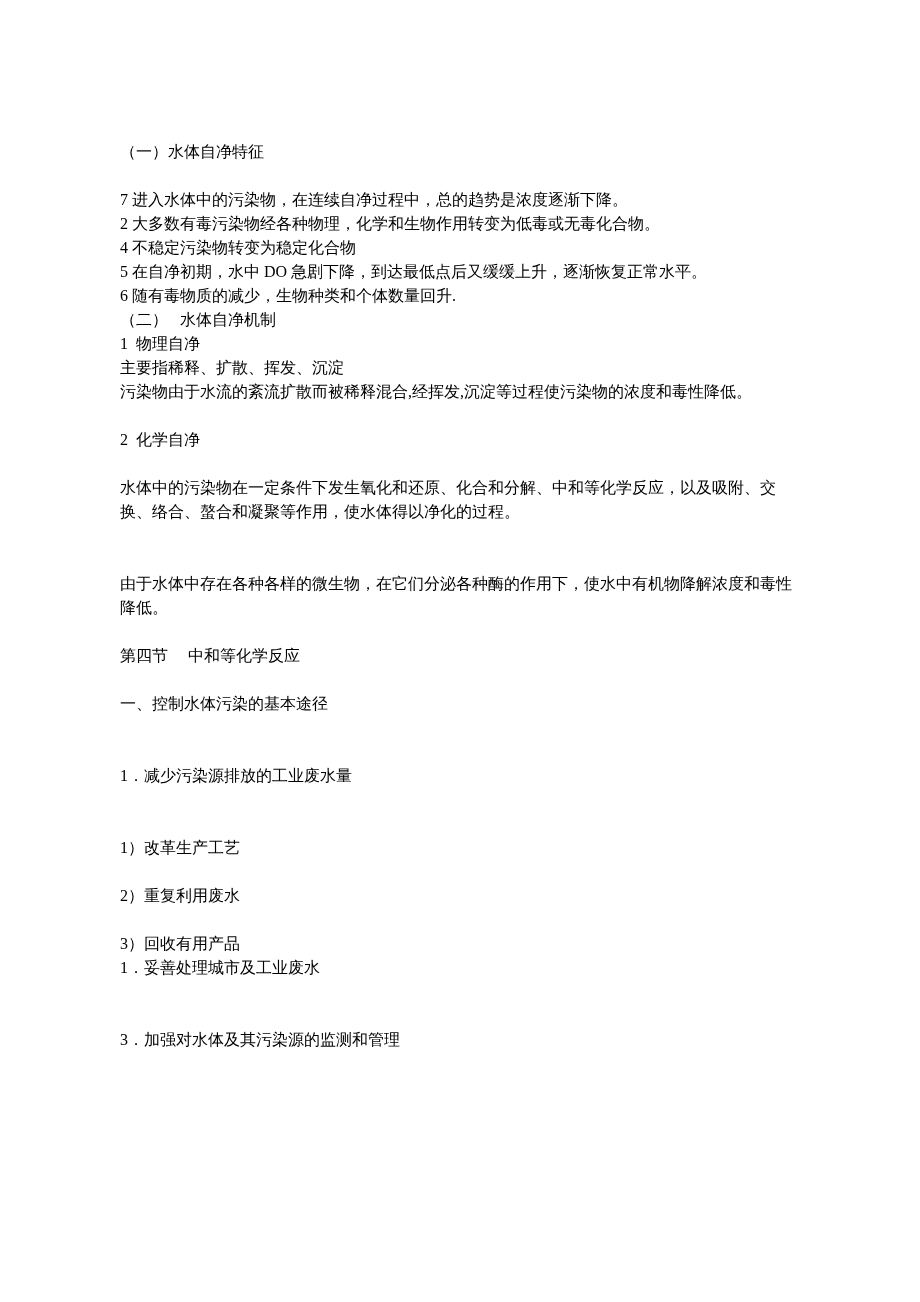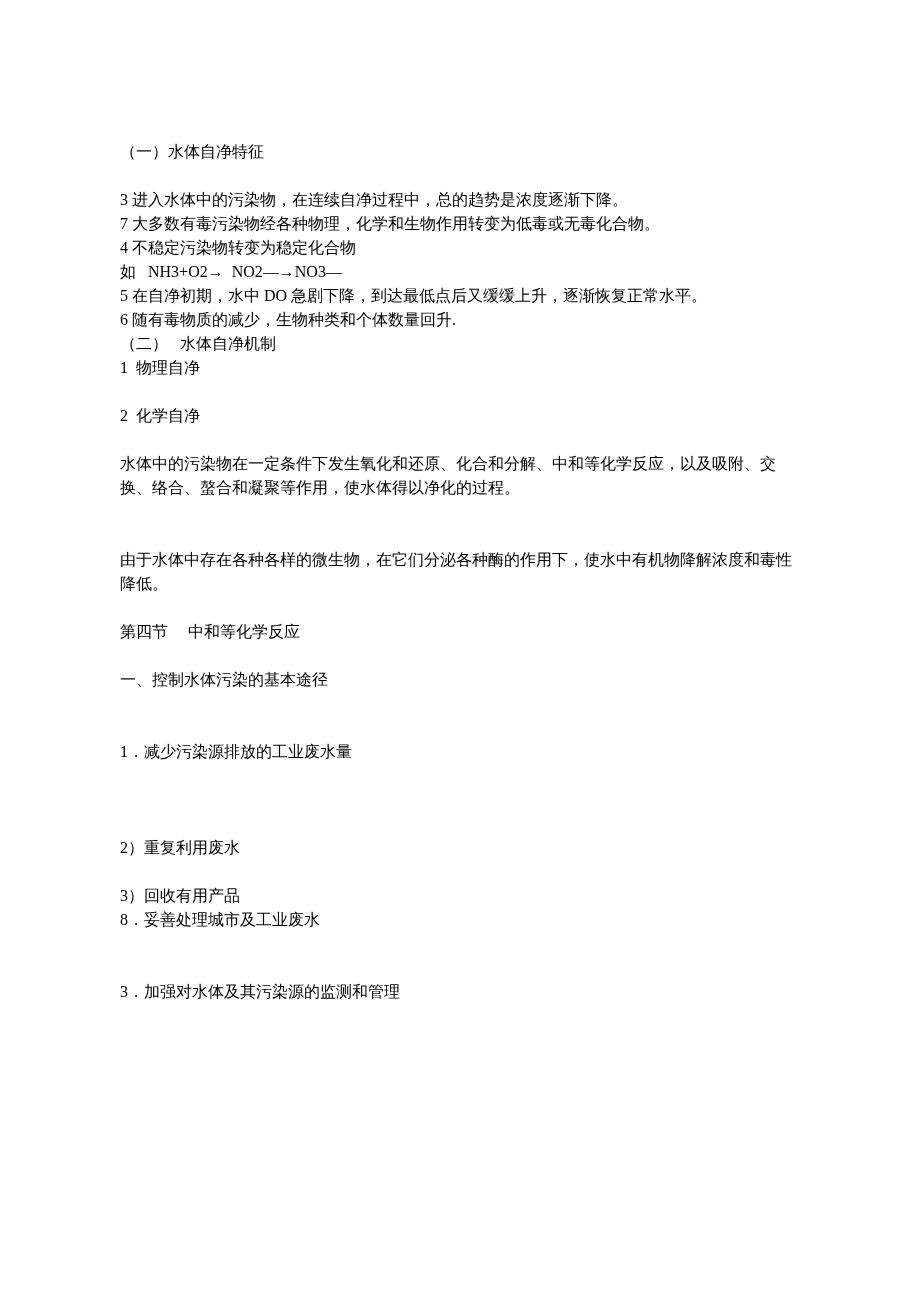--- a/index.html
+++ b/index.html
@@ -24,45 +24,47 @@
   .blank {
     height: 24px;
   }
 </style>
 </head>
 <body>
 
 <div class="page">
   <div class="line">（一）水体自净特征</div>
   <div class="blank"></div>
-  <div class="line">3 进入水体中的污染物，在连续自净过程中，总的趋势是浓度逐渐下降。</div>
-  <div class="line">7 大多数有毒污染物经各种物理，化学和生物作用转变为低毒或无毒化合物。</div>
+  <div class="line">7 进入水体中的污染物，在连续自净过程中，总的趋势是浓度逐渐下降。</div>
+  <div class="line">2 大多数有毒污染物经各种物理，化学和生物作用转变为低毒或无毒化合物。</div>
   <div class="line">4 不稳定污染物转变为稳定化合物</div>
-  <div class="line">如   NH3+O2→  NO2—→NO3—</div>
   <div class="line">5 在自净初期，水中 DO 急剧下降，到达最低点后又缓缓上升，逐渐恢复正常水平。</div>
   <div class="line">6 随有毒物质的减少，生物种类和个体数量回升.</div>
   <div class="line">（二）   水体自净机制</div>
   <div class="line">1  物理自净</div>
+  <div class="line">主要指稀释、扩散、挥发、沉淀</div>
+  <div class="line">污染物由于水流的紊流扩散而被稀释混合,经挥发,沉淀等过程使污染物的浓度和毒性降低。</div>
   <div class="blank"></div>
   <div class="line">2  化学自净</div>
   <div class="blank"></div>
   <div class="line">水体中的污染物在一定条件下发生氧化和还原、化合和分解、中和等化学反应，以及吸附、交换、络合、螯合和凝聚等作用，使水体得以净化的过程。</div>
   <div class="blank"></div>
   <div class="blank"></div>
   <div class="line">由于水体中存在各种各样的微生物，在它们分泌各种酶的作用下，使水中有机物降解浓度和毒性降低。</div>
   <div class="blank"></div>
   <div class="line">第四节     中和等化学反应</div>
   <div class="blank"></div>
   <div class="line">一、控制水体污染的基本途径</div>
   <div class="blank"></div>
   <div class="blank"></div>
   <div class="line">1．减少污染源排放的工业废水量</div>
   <div class="blank"></div>
   <div class="blank"></div>
+  <div class="line">1）改革生产工艺</div>
   <div class="blank"></div>
   <div class="line">2）重复利用废水</div>
   <div class="blank"></div>
   <div class="line">3）回收有用产品</div>
-  <div class="line">8．妥善处理城市及工业废水</div>
+  <div class="line">1．妥善处理城市及工业废水</div>
   <div class="blank"></div>
   <div class="blank"></div>
   <div class="line">3．加强对水体及其污染源的监测和管理</div>
 </div>
 
 </body></html>

